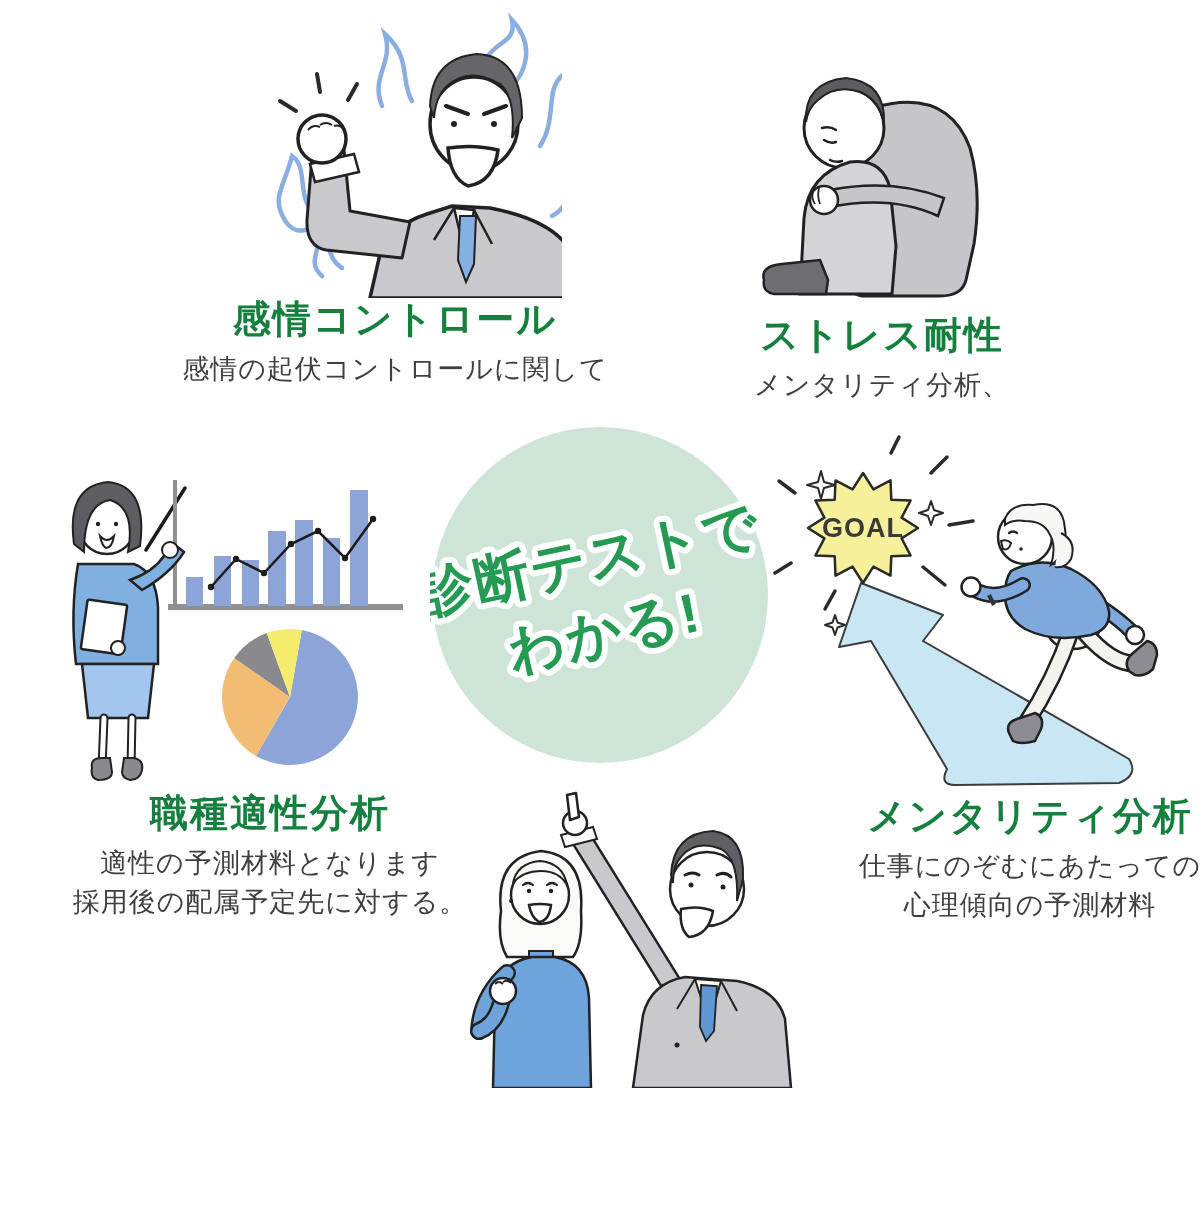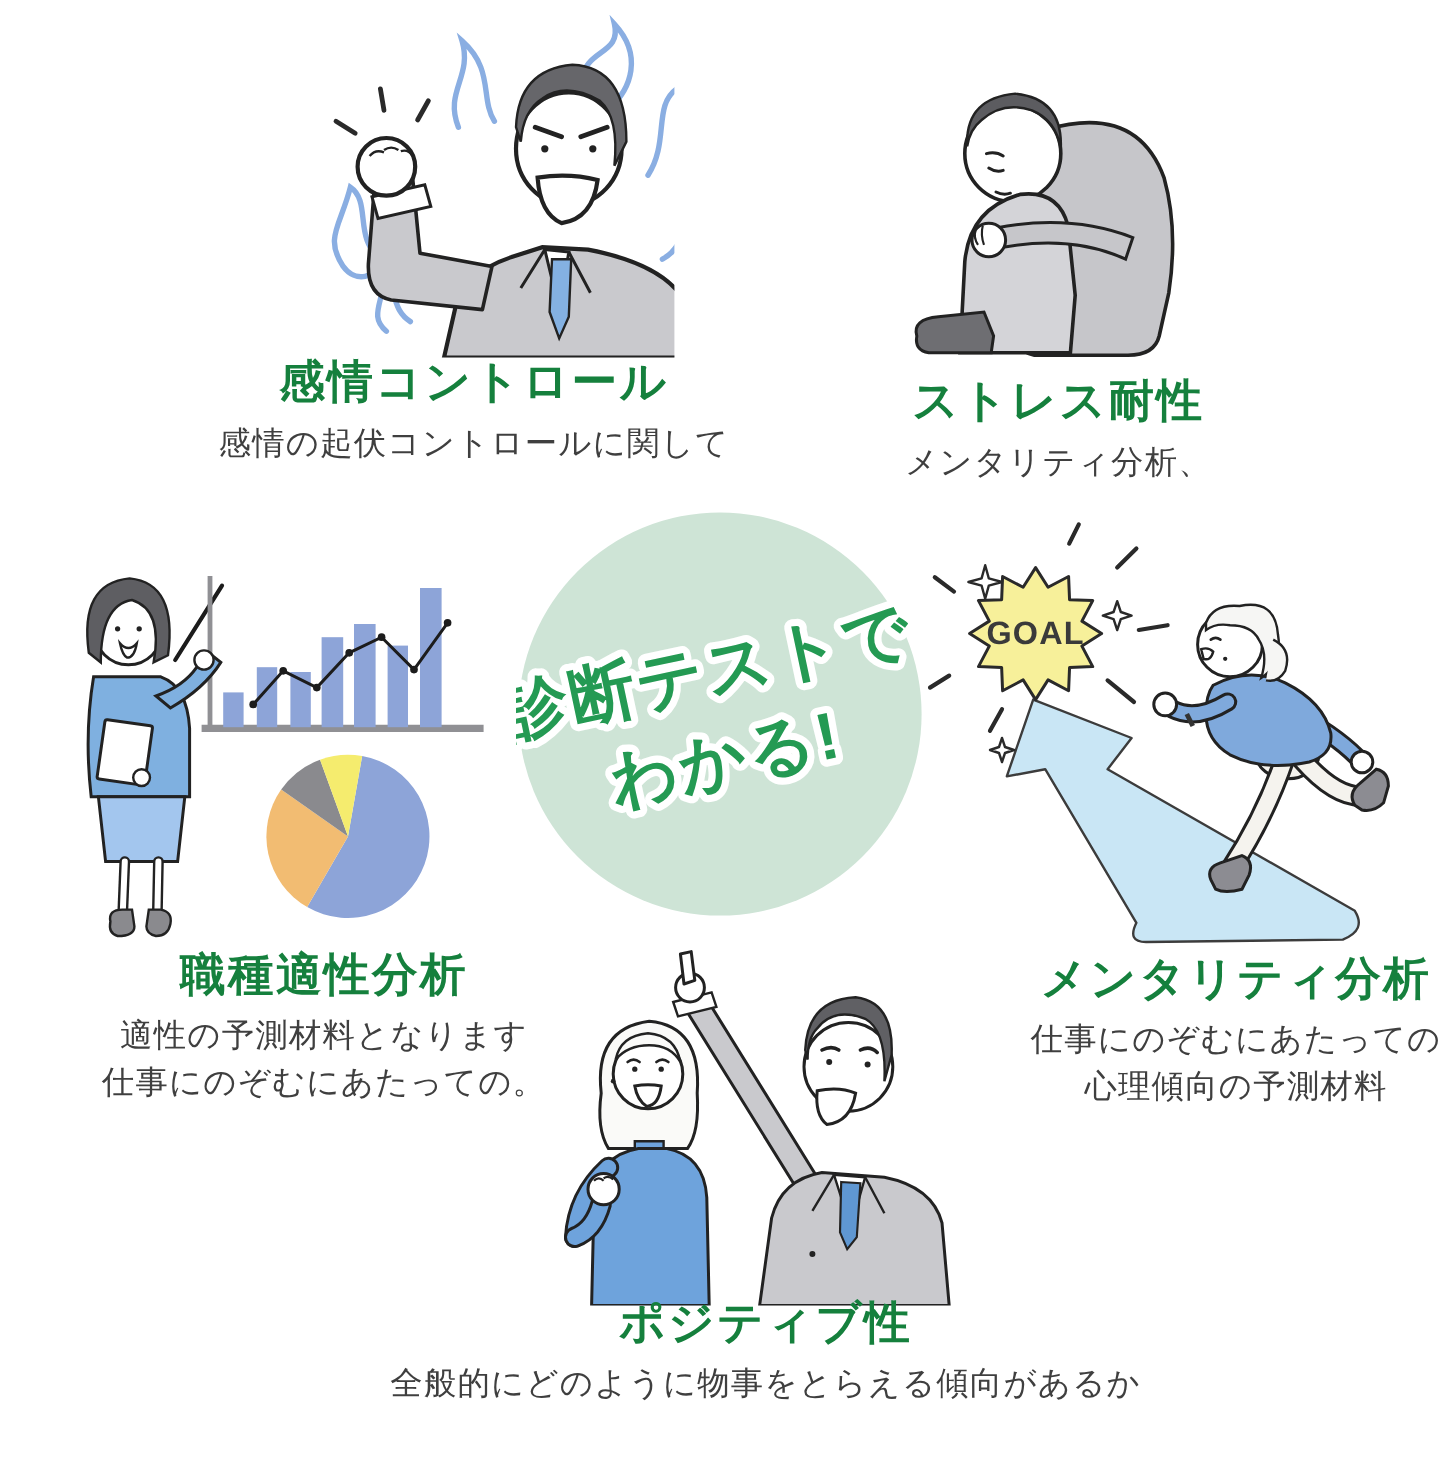--- a/index.html
+++ b/index.html
@@ -146,21 +146,21 @@
     <path d="M114 266 L113 316" stroke="#222" stroke-width="9" stroke-linecap="round"></path>
     <path d="M114 266 L113 316" stroke="#fff" stroke-width="5" stroke-linecap="round"></path>
     <path d="M74 316 Q72 306 84 306 L92 306 L94 320 Q94 328 80 328 Q72 326 74 316 Z" fill="#8a8a8e" stroke="#222" stroke-width="2"></path>
     <path d="M104 320 L106 306 L116 306 Q126 308 124 318 Q122 328 112 328 Q104 326 104 320 Z" fill="#8a8a8e" stroke="#222" stroke-width="2"></path>
   </svg>
 
   <div class="txt" style="left:20px;top:792px;width:500px">
     <div class="sec-title">職種適性分析</div>
     <div class="sec-desc">
       <div>適性の予測材料となります</div>
-      <div>仕事にのぞむにあたっての。</div>
+      <div>採用後の配属予定先に対する。</div>
     </div>
   </div>
 
   <svg class="ill" style="left:773px;top:433px" width="430" height="370" viewBox="0 0 430 370">
 
     <path d="M88 150 L170 182 L150 208 L356 326 Q366 342 346 350 L182 352 Q166 352 174 336 L98 208 L66 214 Z" fill="#c9e6f5" stroke="#3c3c3c" stroke-width="2" stroke-linejoin="round"></path>
 
     <polygon points="90,40 100.4,56.4 117.5,47.4 118.3,66.7 137.6,67.5 128.6,84.6 145,95 128.6,105.4 137.6,122.5 118.3,123.3 117.5,142.6 100.4,133.6 90,150 79.6,133.6 62.5,142.6 61.7,123.3 42.4,122.5 51.4,105.4 35,95 51.4,84.6 42.4,67.5 61.7,66.7 62.5,47.4 79.6,56.4" fill="#f7f09a" stroke="#2a2a2a" stroke-width="2.5" stroke-linejoin="round"></polygon>
     <text class="goal-text" x="90" y="104" text-anchor="middle">GOAL</text>
     <g stroke="#2a2a2a" stroke-width="3.5" stroke-linecap="round">
@@ -239,18 +239,14 @@
     <path d="M264 202 L280 203 L277 248 L269 258 L263 244 Z" fill="#5f97d2" stroke="#222" stroke-width="1.8"></path>
     <circle cx="240" cy="262" r="2.5" fill="#222"></circle>
     <circle cx="270" cy="106" r="37" fill="#fff" stroke="#222" stroke-width="2.5"></circle>
     <path d="M234 92 Q236 50 276 48 Q308 52 306 96 L300 118 Q302 76 284 66 Q258 56 244 74 Q236 82 236 100 Z" fill="#606064" stroke="#222" stroke-width="2"></path>
     <path d="M248 92 Q256 88 262 92 M280 92 Q288 88 294 94" fill="none" stroke="#222" stroke-width="3" stroke-linecap="round"></path>
     <circle cx="254" cy="102" r="2.5" fill="#222"></circle>
     <circle cx="286" cy="104" r="2.5" fill="#222"></circle>
     <path d="M244 126 Q262 122 276 128 Q272 152 252 154 Q242 146 244 126 Z" fill="#fff" stroke="#222" stroke-width="2.5"></path>
   </svg>
 
-  <div class="txt" style="left:318px;top:1082px;width:640px">
-    <div class="sec-title">ポジティブ性</div>
-    <div class="sec-desc">全般的にどのように物事をとらえる傾向があるか</div>
-  </div>
 
 </div>
 
 </body></html>

